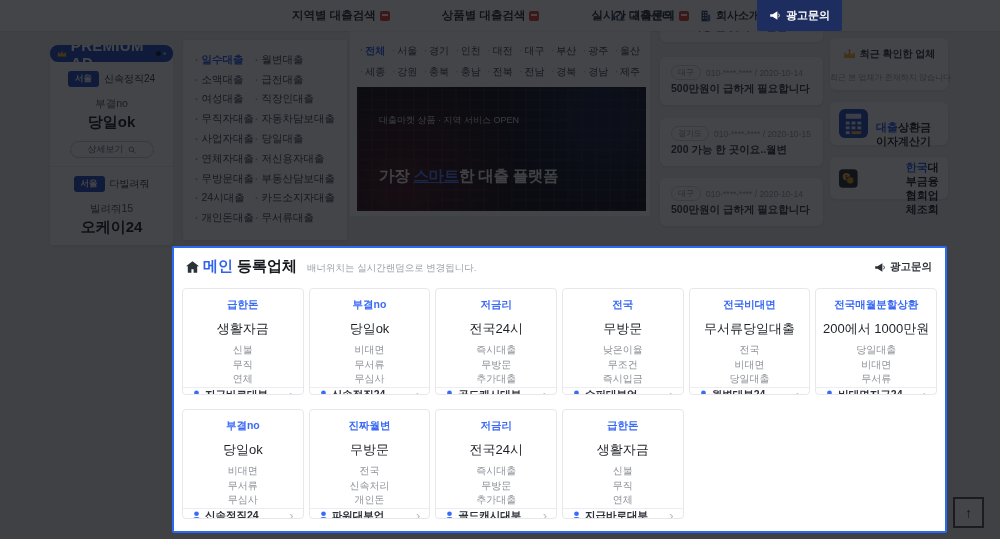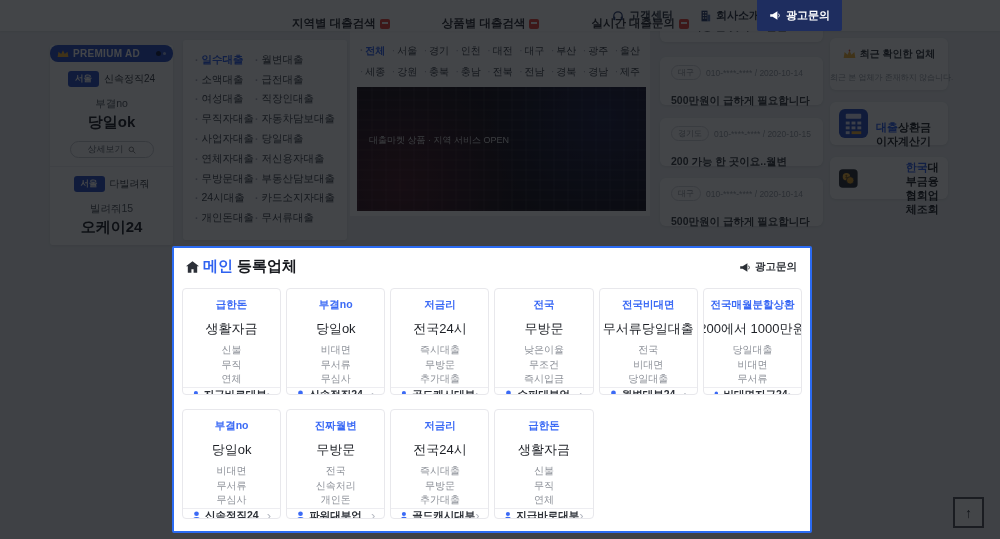--- a/index.html
+++ b/index.html
@@ -1,31 +1,31 @@
 <!DOCTYPE html>
 <html><head>
 <meta charset="utf-8">
 <style>
   * { margin:0; padding:0; box-sizing:border-box; }
   html,body { width:1000px; height:539px; }
   body { position:relative; background:#eceef1; font-family:"Liberation Sans",sans-serif; overflow:hidden; color:#2e3138; }
 
   
   .topnav { position:absolute; left:0; top:0; width:1000px; height:31px; background:#fff; z-index:10; box-shadow:0 1px 2px rgba(0,0,0,.06); }
-  .menu { position:absolute; left:292px; top:0; height:31px; display:flex; gap:52px; align-items:flex-end; }
+  .menu { position:absolute; left:292px; top:0; height:31px; display:flex; gap:52px; align-items:center; }
   .menu-item { display:flex; align-items:center; gap:4px; font-size:11.5px; font-weight:bold; color:#2e3138; cursor:pointer; }
   .red-ic { width:10px; height:10px; background:#e8453c; border-radius:2px; position:relative; }
   .red-ic::after { content:""; position:absolute; left:2px; top:3px; width:6px; height:2px; background:#fff; }
   .util { position:absolute; top:0; height:31px; display:flex; align-items:center; gap:5px; font-size:11px; font-weight:bold; color:#2e3646; cursor:pointer; }
   .u1 { left:612px; } .u2 { left:700px; }
   .nav-ad-btn { position:absolute; left:757px; top:0; width:85px; height:31px; background:#1e2d5f; color:#fff; display:flex; align-items:center; justify-content:center; gap:5px; font-size:11px; font-weight:bold; z-index:200; cursor:pointer; border-radius:0 0 2px 2px; }
 
   
   .premium { position:absolute; left:50px; top:45px; width:123px; height:200px; background:#fff; overflow:hidden; border-radius:3px; box-shadow:0 1px 3px rgba(0,0,0,.08); }
-  .prem-head { height:17px; background:#2b52c8; color:#fff; display:flex; align-items:center; padding:4px 7px; gap:4px; font-size:10px; font-weight:bold; letter-spacing:.3px;border-radius:8px; }
+  .prem-head { height:17px; background:#2b52c8; color:#fff; display:flex; align-items:center; padding:4px 7px; gap:4px; font-size:15px; font-weight:bold; letter-spacing:.3px;border-radius:8px; }
   .prem-dots { margin-left:auto; display:flex; gap:2px; align-items:center; }
   .pd1 { width:5px; height:5px; border-radius:50%; background:#101c44; }
   .pd2 { width:3px; height:3px; border-radius:50%; background:rgba(255,255,255,.55); }
   .prem-card { padding:9px 6px 8px; text-align:center; }
   .prem-card + .prem-card { border-top:1px solid #ededf0; }
   .badge-row { display:flex; align-items:center; justify-content:center; gap:5px; }
   .badge { background:#2b52c8; color:#fff; font-size:8.5px; padding:2px 7px; border-radius:3px; font-weight:bold; }
   .prem-name { font-size:10px; color:#3c4048; }
   .prem-l1 { margin-top:10px; font-size:10.5px; color:#555a62; }
   .prem-l2 { margin-top:2px; font-size:15px; font-weight:800; color:#1d2026; }
@@ -45,46 +45,46 @@
   .regions { position:absolute; left:350px; top:40px; width:300px; height:44px; padding:0 10px; }
   .rg-row { display:flex; justify-content:space-between; height:21px; align-items:center; }
   .rg-item { font-size:10px; color:#3e434c; cursor:pointer; white-space:nowrap; }
   .rg-item::before { content:"·"; color:#aab; margin-right:2px; }
   .rg-item.active { color:#2f62f0; font-weight:bold; }
   .banner { position:absolute; left:357px; top:87px; width:289px; height:124px; background:#161019; overflow:hidden; cursor:pointer;
             background-image:radial-gradient(circle at 15% 80%, rgba(190,40,60,.28), transparent 45%),
                              radial-gradient(circle at 85% 25%, rgba(40,70,190,.25), transparent 45%),
                              repeating-linear-gradient(90deg, rgba(255,255,255,.04) 0 2px, transparent 2px 14px),
                              repeating-linear-gradient(0deg, rgba(255,255,255,.03) 0 2px, transparent 2px 10px); }
-  .bn-kicker { position:absolute; left:12px; top:27px; font-size:9px; color:#d6d6d6;margin-top:20px; }
+  .bn-kicker { position:absolute; left:22px; top:27px; font-size:9px; color:#d6d6d6; }
   .bn-line { position:absolute; left:22px; font-size:15.5px; font-weight:800; color:#ececec; letter-spacing:-.3px; }
   .bn-l1 { top:56px; } .bn-l2 { top:79px; }
   .bn-blue { color:#4b7dff; } .bn-under { text-decoration:underline; }
 
   
   .inq-card { position:absolute; left:660px; width:163px; height:48px; background:#fff; border-radius:6px; box-shadow:0 1px 3px rgba(0,0,0,.08); padding:8px 11px; cursor:pointer; }
   .inq-cut { top:-20px; height:62px; }
   .inq-cut .inq-msg { position:absolute; left:11px; bottom:8px; }
   .inq-row { display:flex; align-items:center; gap:5px; }
   .inq-badge { border:1px solid #d5d7db; border-radius:8px; font-size:8px; color:#8a8f97; padding:1px 6px; white-space:nowrap; }
   .inq-meta { font-size:8.5px; color:#9aa0a8; white-space:nowrap; }
-  .inq-msg { margin-top:14px; font-size:10.5px; color:#3a3f46; font-weight:bold; white-space:nowrap; }
+  .inq-msg { margin-top:2px; font-size:10.5px; color:#3a3f46; font-weight:bold; white-space:nowrap; }
 
   
   .side-card { position:absolute; left:830px; width:118px; background:#fff; border-radius:6px; box-shadow:0 1px 3px rgba(0,0,0,.08); }
   .sc-recent { top:38px; height:52px; }
   .recent-title { display:flex; align-items:center; justify-content:center; gap:4px; font-size:10px; font-weight:bold; color:#343840; margin-top:9px; }
   .recent-empty { text-align:center; font-size:8px; color:#9aa0a8; margin-top:11px; white-space:nowrap; }
   .tool-card { display:flex; align-items:center; gap:8px; padding:0 0 0 9px; cursor:pointer; }
   .tc-calc { top:102px; height:43px; } .tc-coin { top:157px; height:42px;gap:48px; }
   .tool-txt { font-size:11px; font-weight:800; color:#23262c; line-height:14px;margin-top:20px; }
   .tool-blue { color:#2f62f0; }
 
   
-  .main-box { position:absolute; left:172px; top:246px; width:640px; height:287px; background:#fff; border:2px solid #2b6bf3; border-radius:2px; z-index:100; }
+  .main-box { position:absolute; left:172px; top:246px; width:775px; height:287px; background:#fff; border:2px solid #2b6bf3; border-radius:2px; z-index:100; }
   .mb-head { position:absolute; left:12px; top:9px; display:flex; align-items:baseline; gap:4px; }
   .mb-home { align-self:center; }
   .mb-blue { font-size:15px; font-weight:800; color:#2f62f0; }
   .mb-dark { font-size:15px; font-weight:800; color:#17191e; }
   .mb-sub { font-size:9.5px; color:#9aa0a8; margin-left:6px; }
   .mb-ad { position:absolute; right:13px; top:12px; display:flex; align-items:center; gap:4px; font-size:10.5px; color:#2c3036; font-weight:bold; cursor:pointer; }
   .biz-grid { position:absolute; left:8px; right:8px; top:40px; display:grid; grid-template-columns:repeat(6,1fr); grid-template-rows:107px 110px; gap:14px 5px; }
   .biz-card { background:#fff; border:1px solid #e8e8ec; border-radius:4px; display:flex; flex-direction:column; align-items:center; padding-top:9px; cursor:pointer; overflow:hidden; }
   .bc-tag { font-size:10.5px; font-weight:bold; color:#3b6af5; }
   .bc-title { font-size:13px; font-weight:400; color:#1d2026; margin-top:8px; white-space:nowrap; }
@@ -232,20 +232,21 @@
     <span class="rg-item">충남</span>
     <span class="rg-item">전북</span>
     <span class="rg-item">전남</span>
     <span class="rg-item">경북</span>
     <span class="rg-item">경남</span>
     <span class="rg-item">제주</span>
   </div>
 </div>
 <div class="banner">
   <div class="bn-kicker">대출마켓 상품 · 지역 서비스 OPEN</div>
+  <div class="bn-line bn-l2"><span>가장 </span><span class="bn-blue bn-under">스마트</span><span>한 대출 플랫폼</span></div>
 </div>
 
 <div class="inq-card inq-cut">
   <div class="inq-msg">200 가능 한 곳이요..일변</div>
 </div>
 <div class="inq-card" style="top:57px">
   <div class="inq-row">
       <span class="inq-badge">대구</span>
       <span class="inq-meta">010-****-**** / 2020-10-14</span>
     </div>
@@ -311,20 +312,21 @@
 
 <div class="dim"></div>
 
 <div class="main-box">
   <div class="mb-head">
     <svg class="mb-home" width="13" height="12" viewBox="0 0 18 16">
         <path d="M9 0 0 7h2.5v9h5v-5h3v5h5V7H18z" fill="#2c3038"></path>
       </svg>
     <span class="mb-blue">메인</span>
       <span class="mb-dark">등록업체</span>
+    <span class="mb-sub">배너위치는 실시간랜덤으로 변경됩니다.</span>
   </div>
   <div class="mb-ad">
     <svg width="12" height="11" viewBox="0 0 20 18">
         <path d="M2 7h4l8-5v14l-8-5H2z" fill="#2c3036"></path>
         <path d="M16 6a4.5 4.5 0 0 1 0 6" stroke="#2c3036" fill="none" stroke-width="1.5"></path>
       </svg>
     <span>광고문의</span>
   </div>
   <div class="biz-grid">
 

